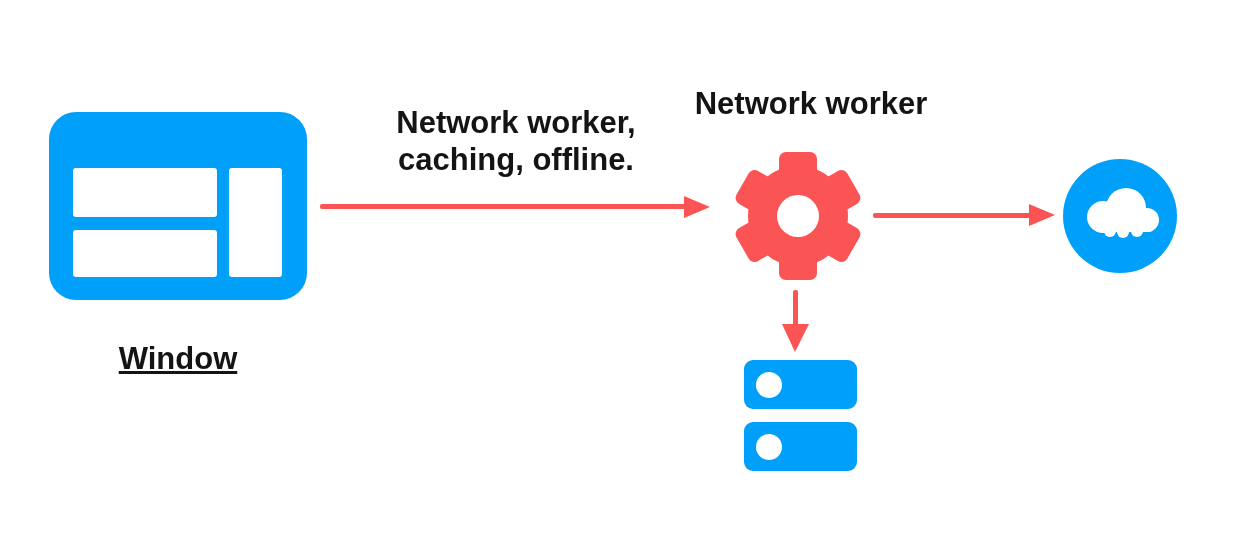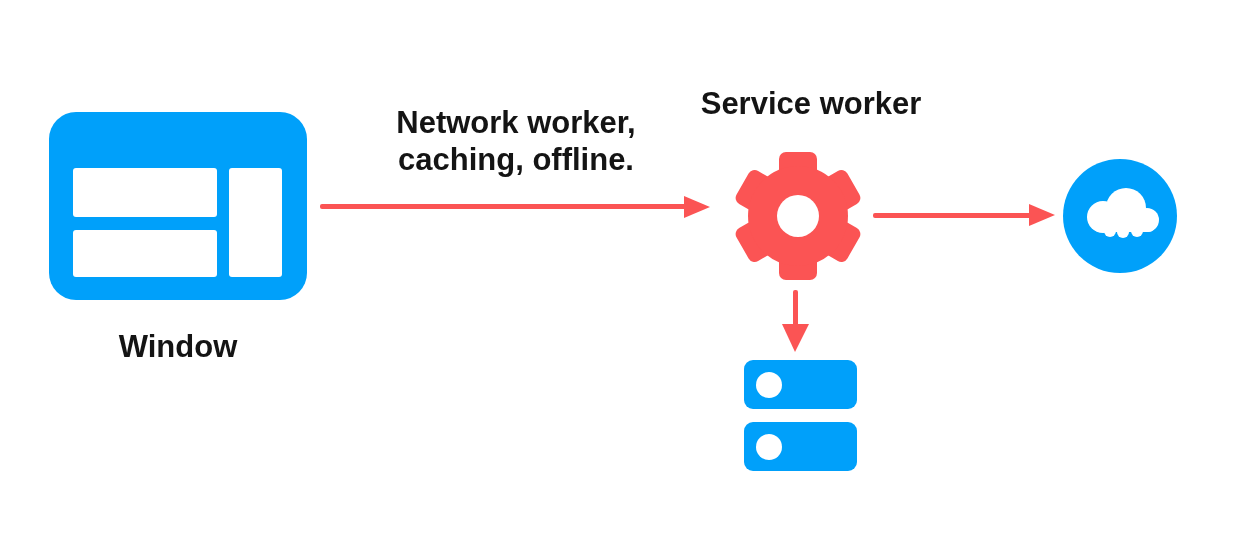--- a/index.html
+++ b/index.html
@@ -15,21 +15,21 @@
   .label {
     position: absolute;
     font-weight: 700;
     font-size: 31px;
     line-height: 37px;
     color: #141414;
     text-align: center;
     white-space: pre-line;
     letter-spacing: 0;
   }
-  .label-window  { left: 49px;  top: 328px; width: 258px; }
+  .label-window  { left: 49px;  top: 340px; width: 258px; text-decoration: underline; }
   .label-edge    { left: 336px; top: 104px; width: 360px; }
   .label-sw      { left: 631px; top: 85px;  width: 360px; }
 </style>
 </head>
 <body>
 
 <div class="canvas">
 
   <svg width="1248" height="534" viewBox="0 0 1248 534">
 
@@ -82,15 +82,15 @@
       <circle cx="769" cy="385" r="13" fill="#ffffff"></circle>
       <circle cx="769" cy="447" r="13" fill="#ffffff"></circle>
     </g>
   </svg>
 
   <div class="label label-window">Window</div>
 
   <div class="label label-edge">Network worker,
 caching, offline.</div>
 
-  <div class="label label-sw">Service worker</div>
+  <div class="label label-sw">Network worker</div>
 
 </div>
 
 </body></html>

